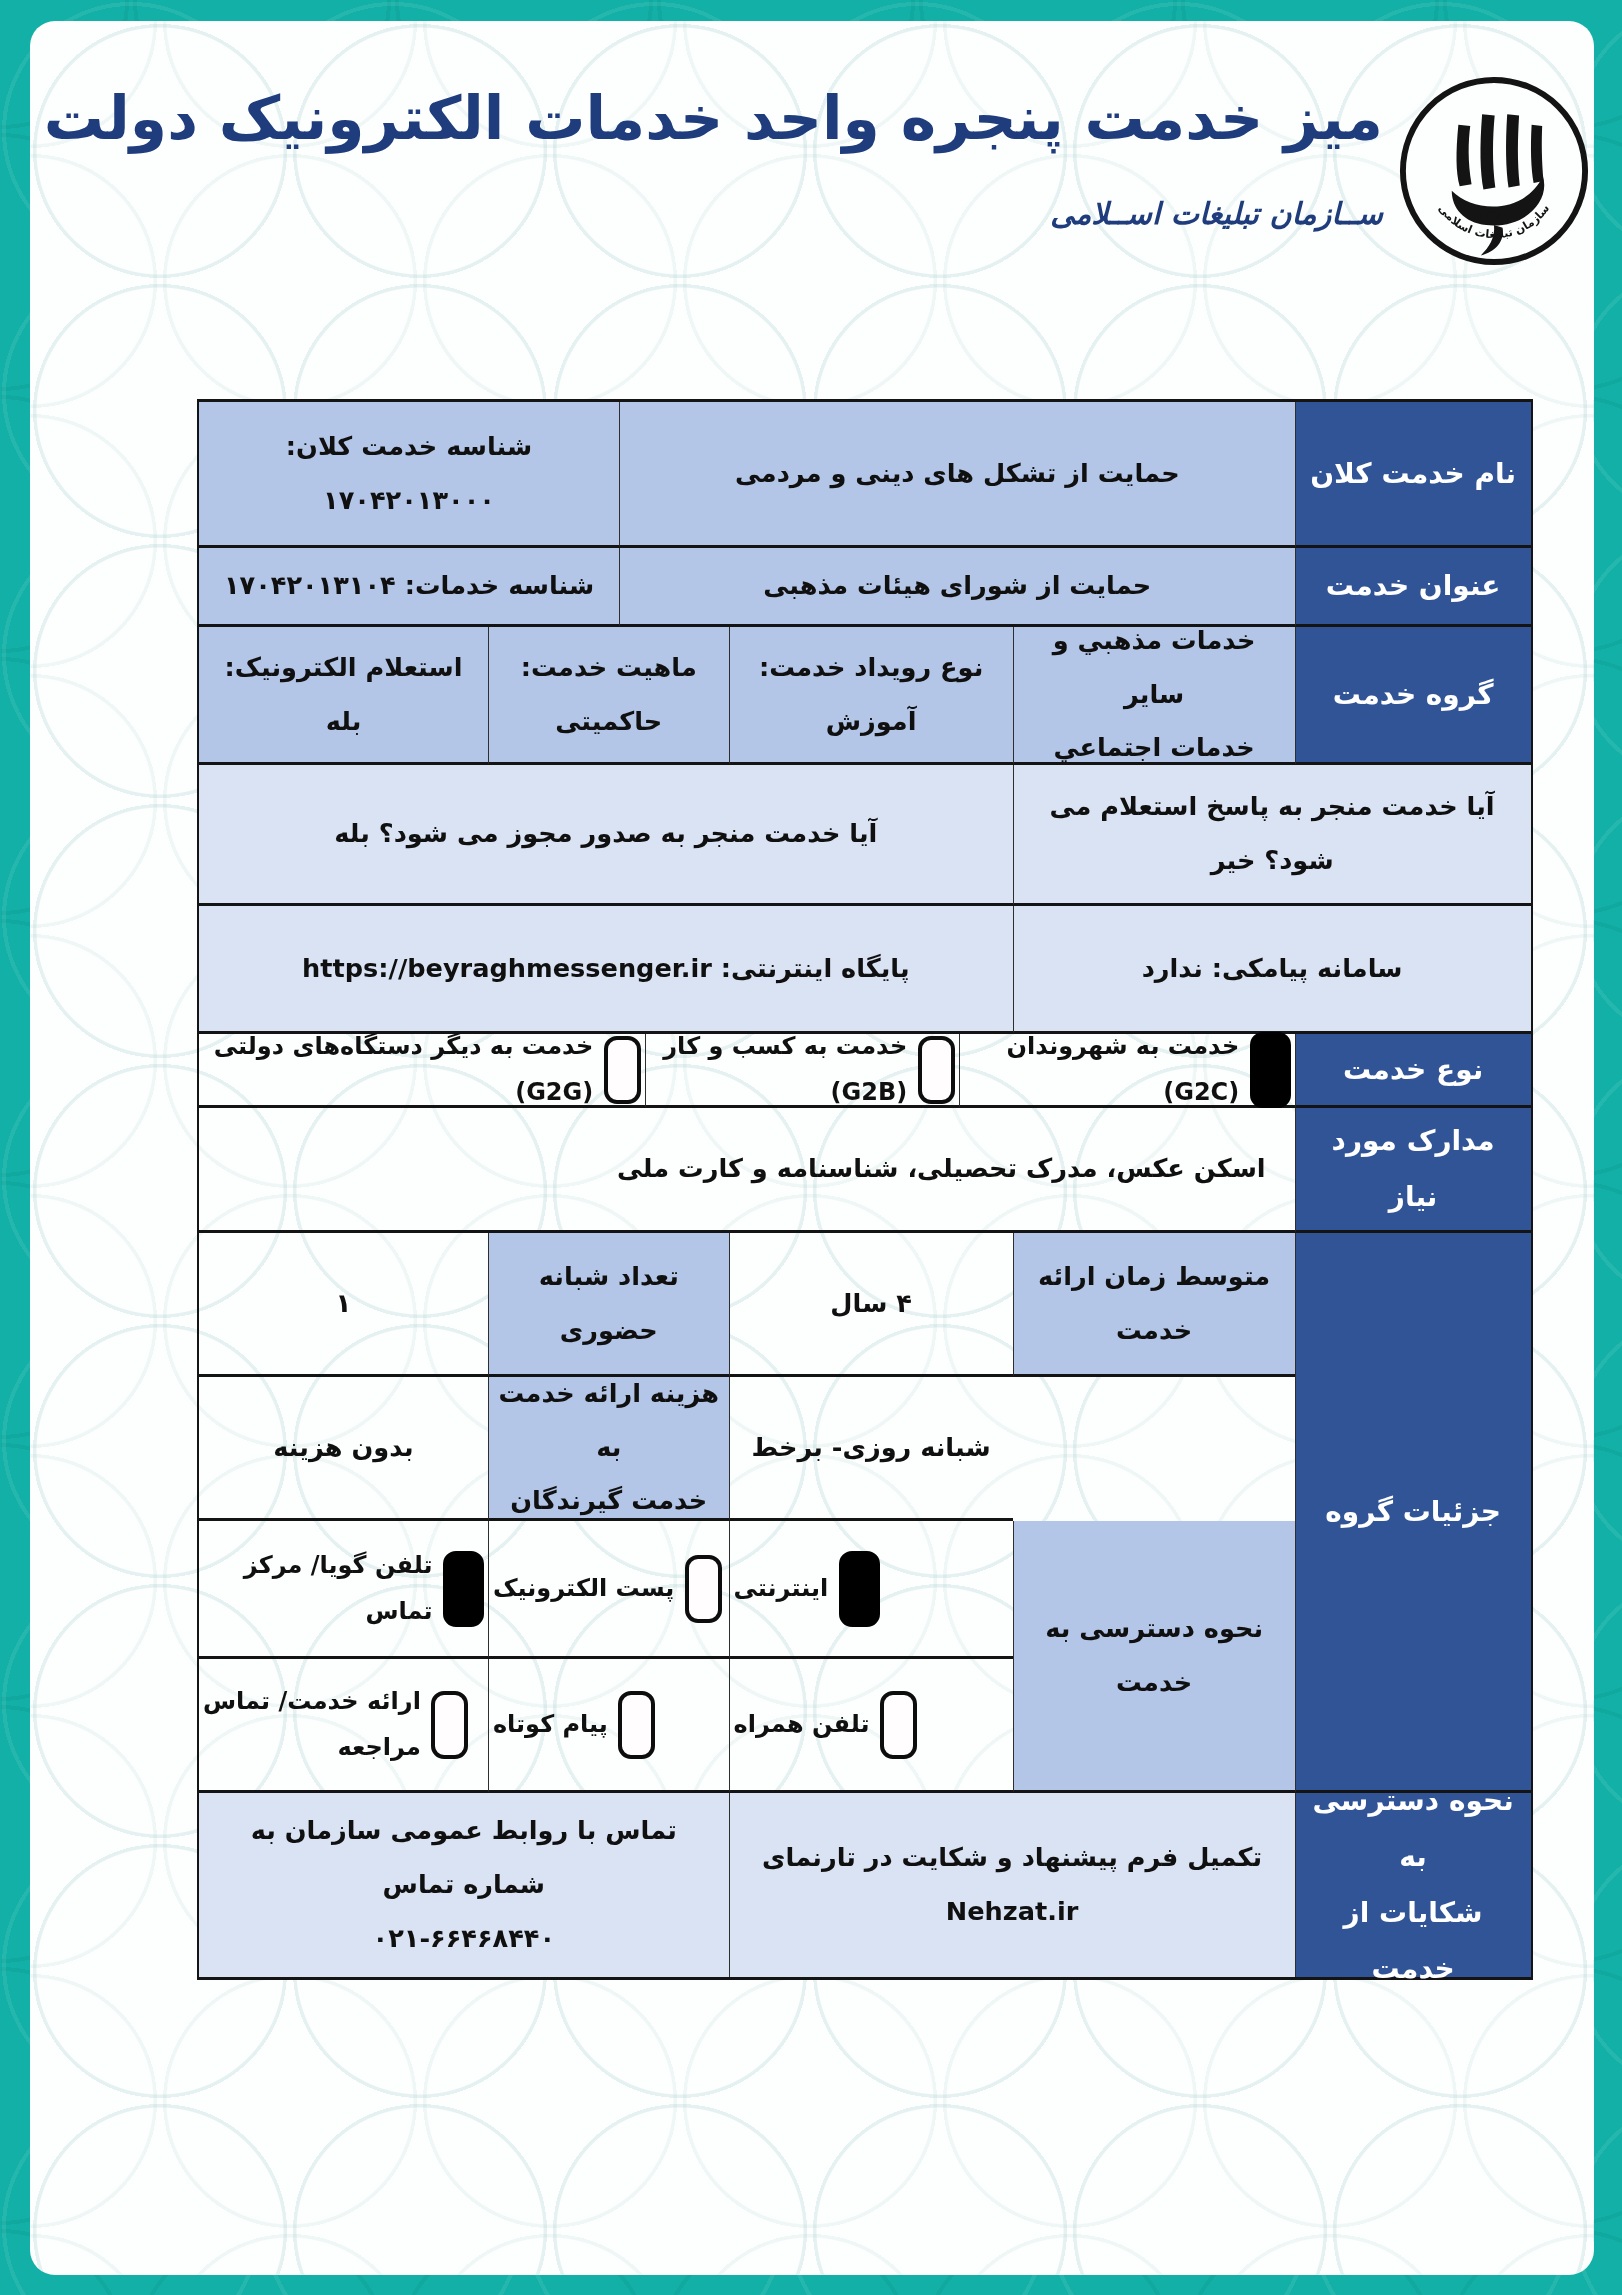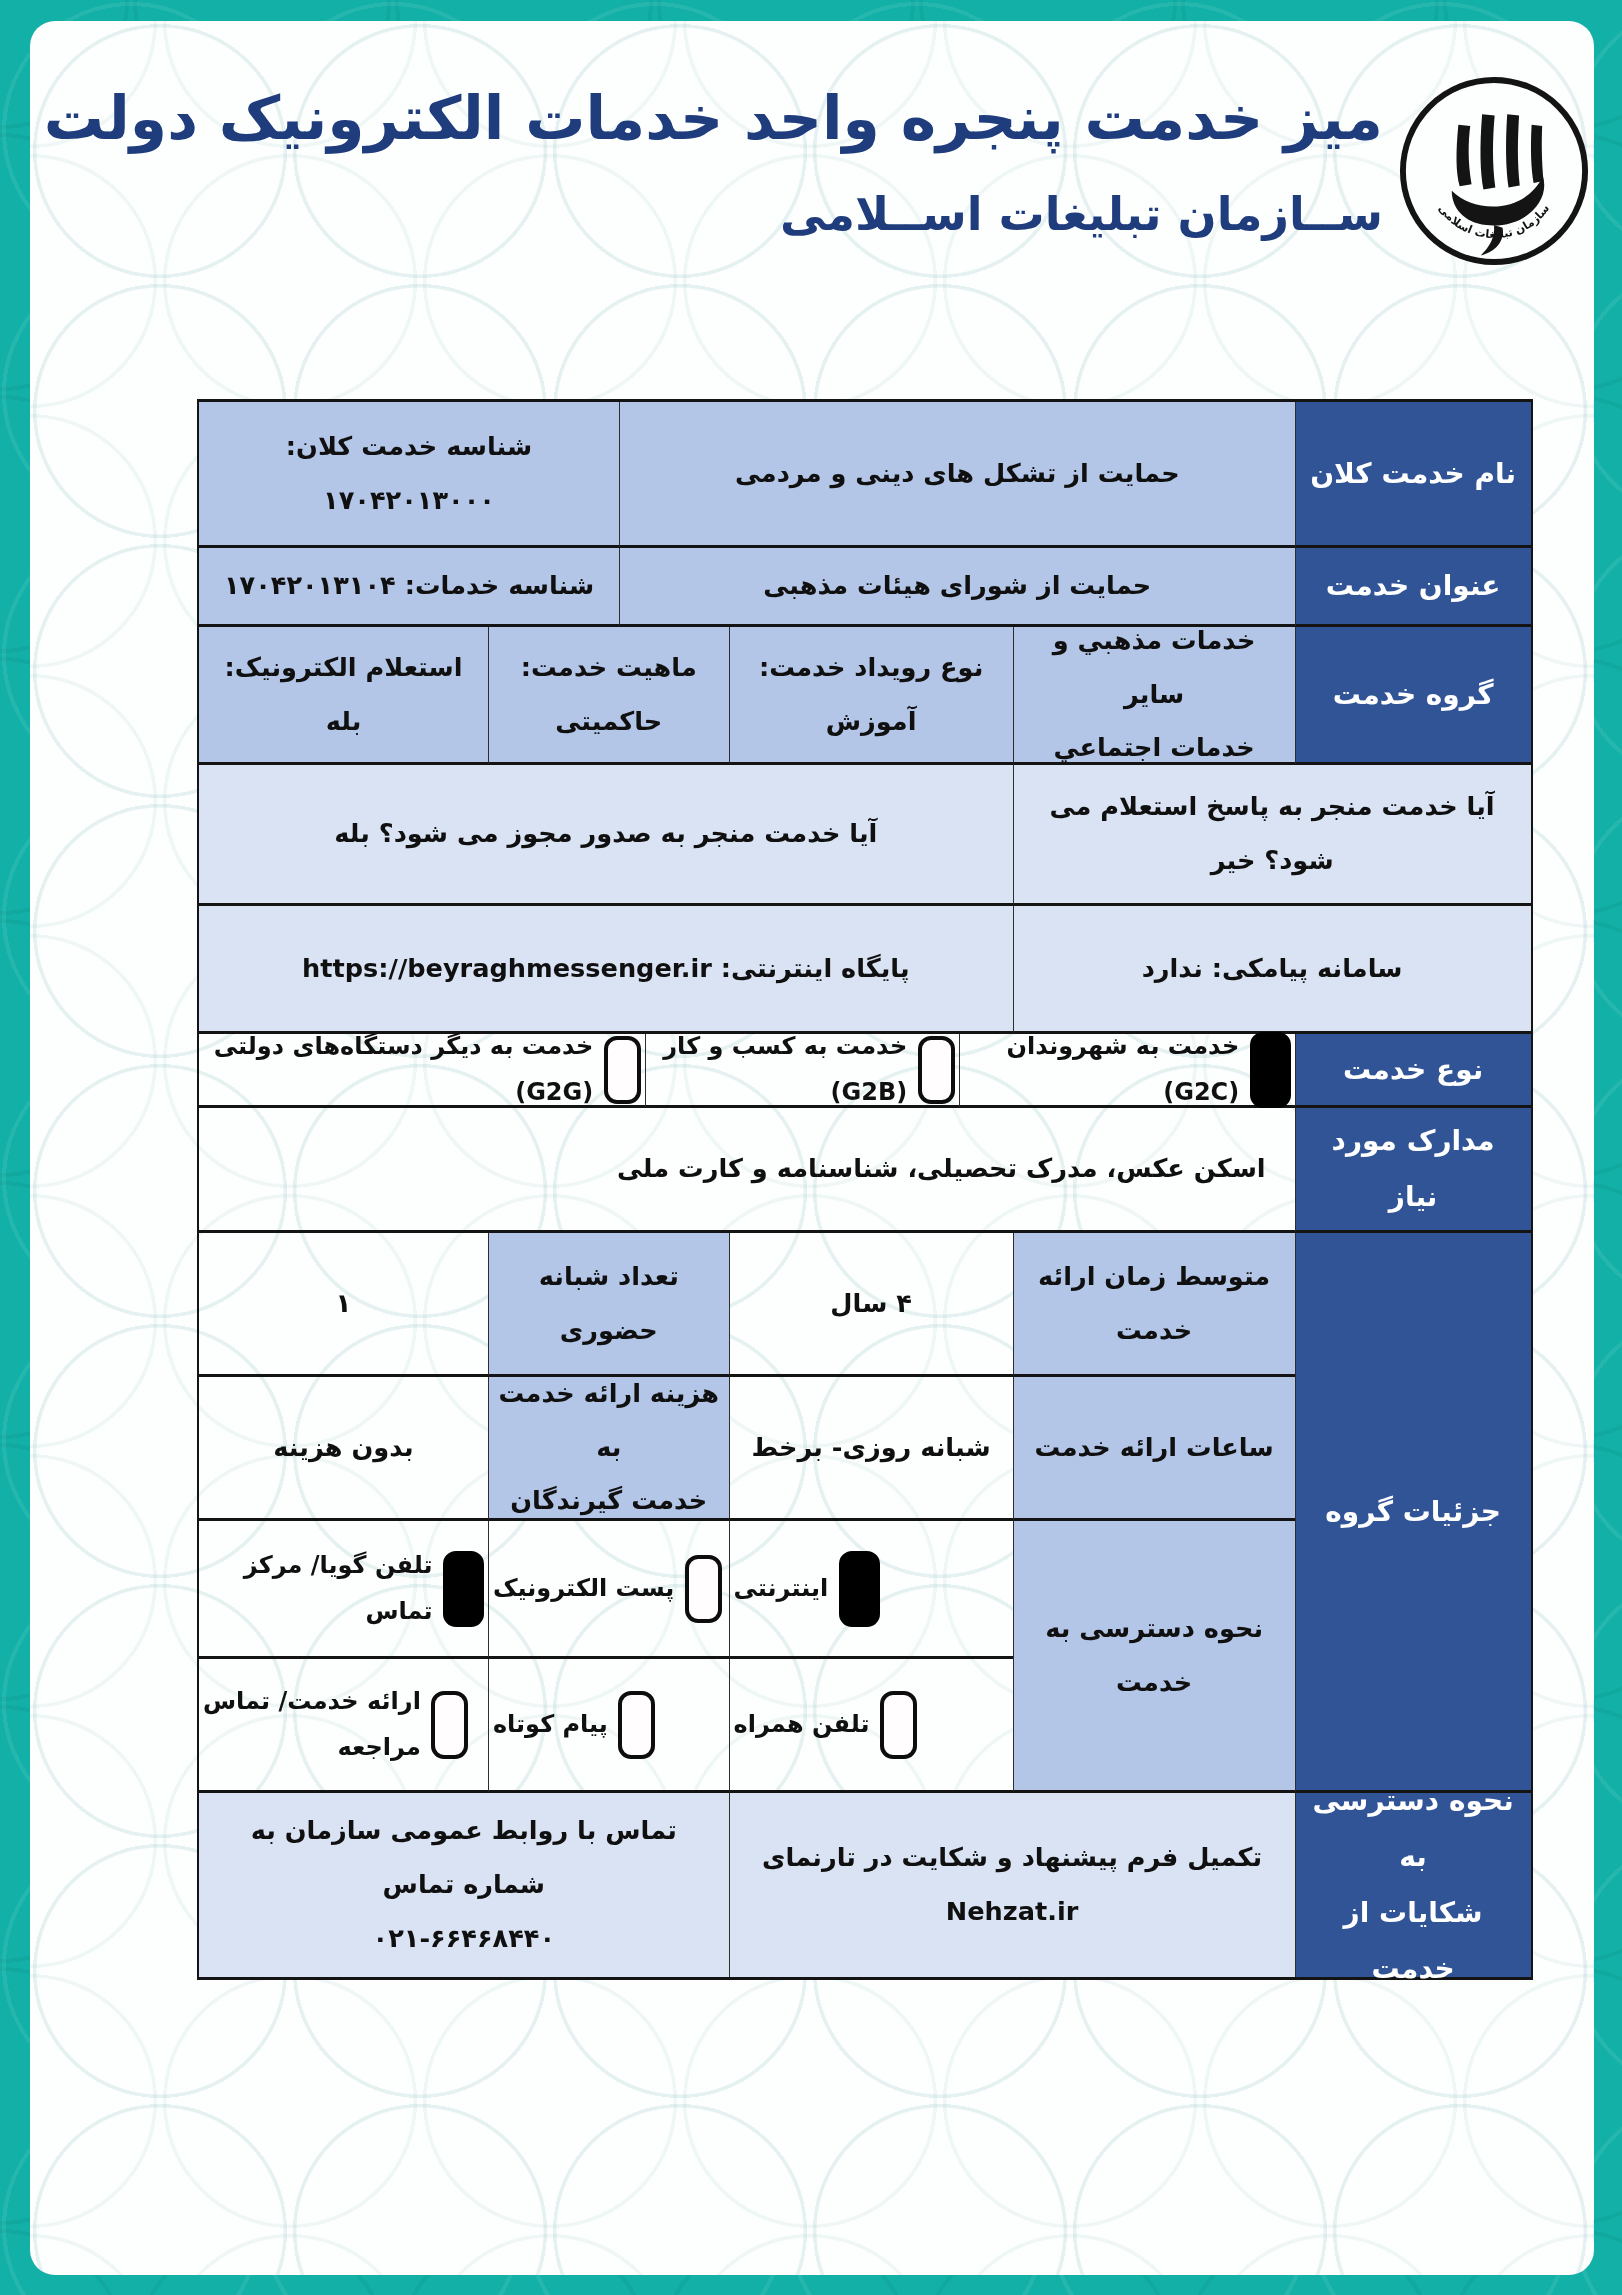--- a/index.html
+++ b/index.html
@@ -29,21 +29,21 @@
     background-size:260px 260px,260px 260px;
     background-position:0 0,130px 130px;
   }
 
   
   .title-block{
     position:absolute;top:84px;right:240px;text-align:right;
     color:var(--title-navy,#1f3c7d);font-weight:700;z-index:3;
   }
   .title-line1{font-size:60px;line-height:68px;letter-spacing:-0.7px;}
-  .title-line2{font-size:46px;line-height:68px;margin-top:27.5px;letter-spacing:-0.7px;}
+  .title-line2{font-size:30px;line-height:68px;margin-top:27.5px;letter-spacing:-0.7px;font-style:italic;}
   .logo{position:absolute;top:72px;right:30px;width:198px;height:198px;z-index:3;}
 
   
   .svc-table{
     position:absolute;left:197px;top:399px;z-index:3;
     display:inline-grid;direction:rtl;
     grid-template-columns:236px 282px 54px 230px 84px 25.6px 131px 289px;
     grid-template-rows:146px 79px 138px 141px 128px 74px 125px 144px 144px 138px 134px 184px;
     border:2px solid #141414;border-top-width:3.9px;border-bottom-width:3.9px;
     background:transparent;
@@ -168,21 +168,20 @@
   <div class="c lb" style="grid-row:8;grid-column:2">متوسط زمان ارائه خدمت</div>
   <div class="c wh" style="grid-row:8;grid-column:3/span 2">۴ سال</div>
   <div class="c lb two-line" style="grid-row:8;grid-column:5/span 3">
     <span>
         <span>تعداد شبانه</span>
         <span>حضوری</span>
       </span>
   </div>
   <div class="c wh num nl" style="grid-row:8;grid-column:8">۱</div>
 
-  <div class="c lb" style="grid-row:9;grid-column:2">ساعات ارائه خدمت</div>
   <div class="c wh" style="grid-row:9;grid-column:3/span 2">شبانه روزی- برخط</div>
   <div class="c lb two-line" style="grid-row:9;grid-column:5/span 3">
     <span>
         <span>هزینه ارائه خدمت به</span>
         <span>خدمت گیرندگان</span>
       </span>
   </div>
   <div class="c wh nl" style="grid-row:9;grid-column:8">بدون هزینه</div>
 
   <div class="c lb" style="grid-row:10/span 2;grid-column:2">نحوه دسترسی به خدمت</div>

